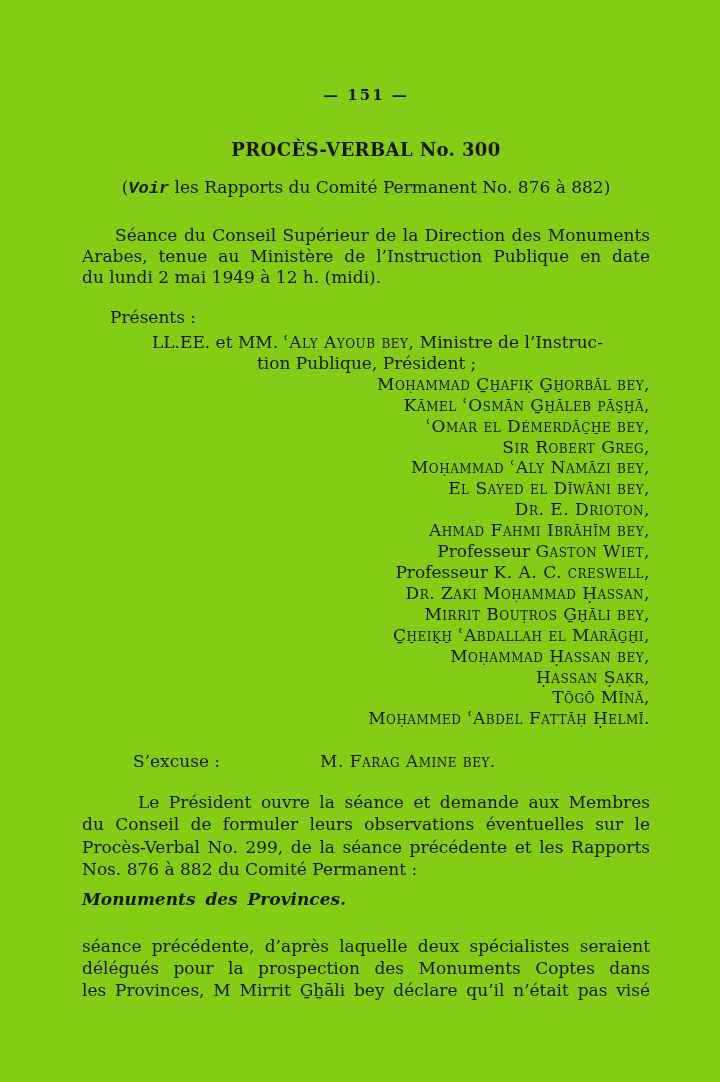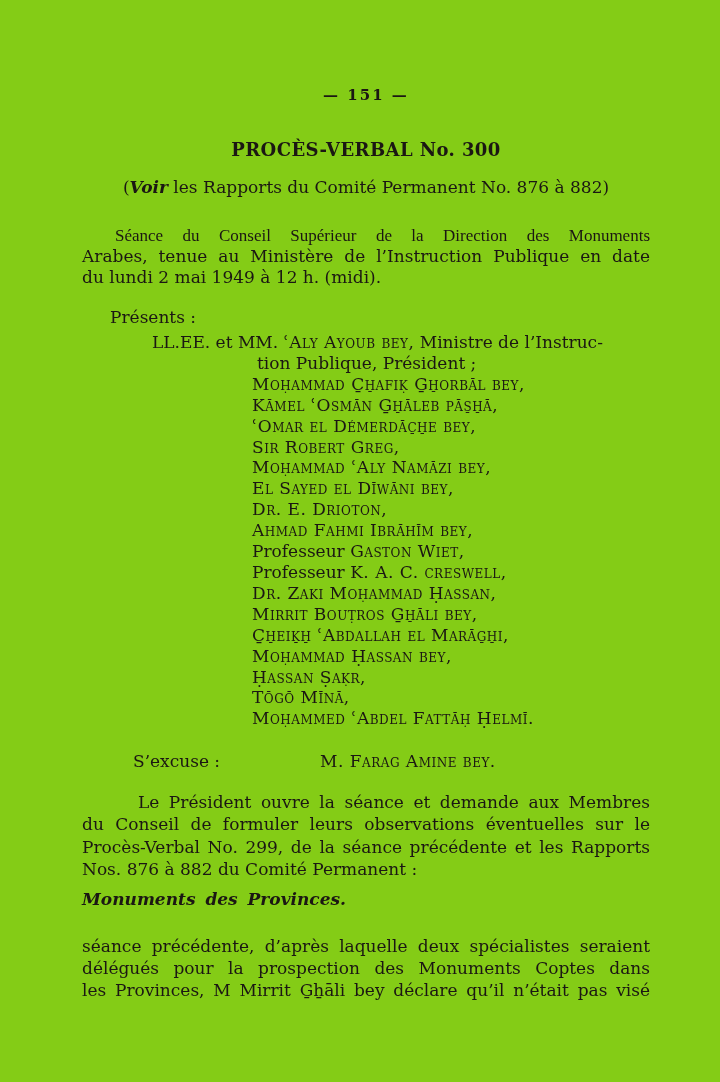--- a/index.html
+++ b/index.html
@@ -9,35 +9,35 @@
     background:#84cc16; color:#1b1713;
     font-family:"DejaVu Serif","Liberation Serif",serif;
     font-size:17px;
   }
   .blk { position:absolute; left:82px; width:568px; }
   .center { text-align:center; }
 
   #pageno   { top:86px;  font-size:15px; font-weight:700; letter-spacing:2px; }
   #title    { top:139px; font-size:18px; font-weight:700; letter-spacing:0.4px; }
   #subtitle { top:177px; font-size:17px; }
-  #subtitle .it { font-style:italic; font-weight:600; }
+  #subtitle .it { font-style:italic; font-weight:600;font-family:Liberation Mono, monospace; }
 
   .pline { text-align:justify; }
   .pline.jl { text-align-last:justify; }
-  .pline.indent-sm { text-indent:33px;font-family:Liberation Serif, serif; }
+  .pline.indent-sm { text-indent:33px; }
   .pline.indent-lg { text-indent:56px; }
 
   #p1 { top:225px; line-height:21.2px; }
   #presents { top:307px; }
   #presents .label { margin-left:28px; }
 
   #attendees { top:332px; line-height:20.9px; }
   .intro1 { margin-left:70px;  white-space:nowrap; }
   .intro2 { margin-left:175px; white-space:nowrap; }
-  .name-row { margin-left:170px; white-space:nowrap; }
+  .name-row { margin-left:170px; white-space:nowrap;text-align:right; }
   .sc { font-variant:small-caps; letter-spacing:0.5px; }
 
   #sexcuse { top:751px; }
   #sexcuse .label { margin-left:51px; }
   #sexcuse .name { position:absolute; left:238px; top:0; }
 
   #p2 { top:791px; line-height:22.4px; }
   #heading { top:889px; font-style:italic; font-weight:700; word-spacing:4px; }
   #p3 { top:936px; line-height:21.9px; }
 </style>

